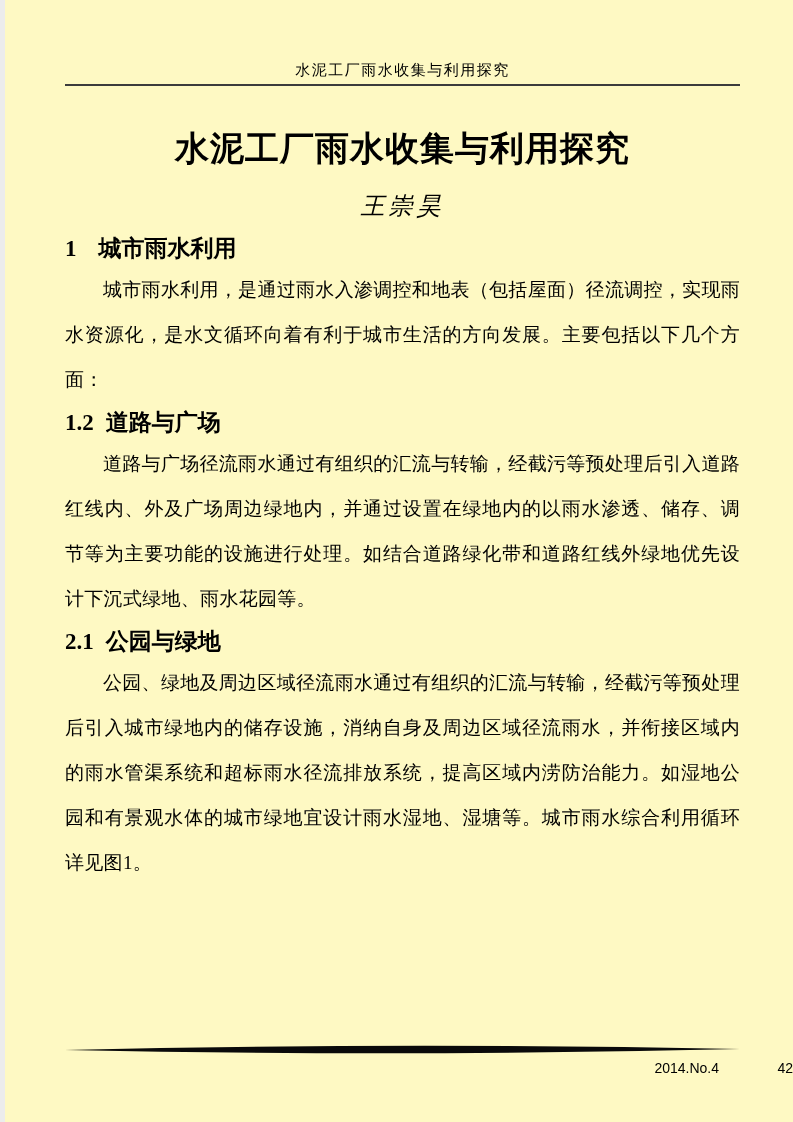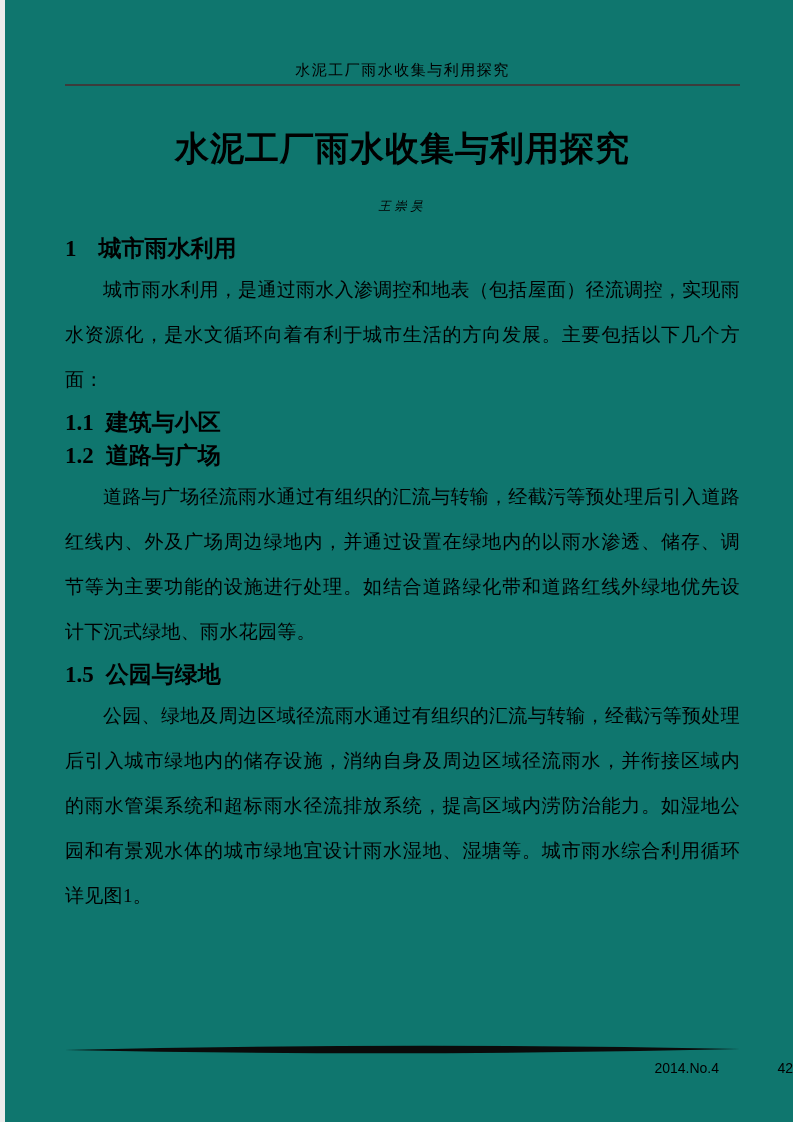--- a/index.html
+++ b/index.html
@@ -4,21 +4,21 @@
 <style>
   html, body {
     margin: 0;
     padding: 0;
     background: #ffffff;
   }
   .page {
     position: relative;
     width: 793px;
     height: 1122px;
-    background: #0f766e;
+    background: #fef9c3;
     overflow: hidden;
     font-family: "Liberation Serif", serif;
     color: #000000;
   }
   .page-edge {
     position: absolute;
     left: 0; top: 0; bottom: 0;
     width: 5px;
     background: #ececec;
   }
@@ -39,21 +39,21 @@
     font-family: "Liberation Sans", sans-serif;
     font-weight: 700;
     font-size: 34px;
     line-height: 40px;
     letter-spacing: 1px;
   }
   .author {
     margin-top: 26px;
     text-align: center;
     font-style: italic;
-    font-size: 12px;
+    font-size: 24px;
     line-height: 24px;
     letter-spacing: 4px;
   }
   .affiliation {
     margin-top: 3px;
     text-align: center;
     font-style: italic;
     font-size: 20px;
     line-height: 26px;
     letter-spacing: 1px;
@@ -120,26 +120,25 @@
     <div class="running-head">水泥工厂雨水收集与利用探究</div>
 
     <div class="article-title">水泥工厂雨水收集与利用探究</div>
 
     <div class="author">王崇昊</div>
 
 
     <h2 class="sec-heading top"><span class="no">1</span><span>城市雨水利用</span></h2>
     <p class="para">城市雨水利用，是通过雨水入渗调控和地表（包括屋面）径流调控，实现雨水资源化，是水文循环向着有利于城市生活的方向发展。主要包括以下几个方面：</p>
 
-    <h3 class="sec-heading sub"><span class="no">1.1</span><span>建筑与小区</span></h3>
 
     <h3 class="sec-heading sub"><span class="no">1.2</span><span>道路与广场</span></h3>
     <p class="para">道路与广场径流雨水通过有组织的汇流与转输，经截污等预处理后引入道路红线内、外及广场周边绿地内，并通过设置在绿地内的以雨水渗透、储存、调节等为主要功能的设施进行处理。如结合道路绿化带和道路红线外绿地优先设计下沉式绿地、雨水花园等。</p>
 
-    <h3 class="sec-heading sub"><span class="no">1.5</span><span>公园与绿地</span></h3>
+    <h3 class="sec-heading sub"><span class="no">2.1</span><span>公园与绿地</span></h3>
     <p class="para">公园、绿地及周边区域径流雨水通过有组织的汇流与转输，经截污等预处理后引入城市绿地内的储存设施，消纳自身及周边区域径流雨水，并衔接区域内的雨水管渠系统和超标雨水径流排放系统，提高区域内涝防治能力。如湿地公园和有景观水体的城市绿地宜设计雨水湿地、湿塘等。城市雨水综合利用循环详见图1。</p>
 
   </div>
 
   <svg class="footer-rule" viewBox="0 0 675 12" preserveAspectRatio="none">
     <path d="M 0 6 Q 337 -2 675 5 Q 337 13 0 6 Z" fill="#0a0a0a"></path>
   </svg>
 
   <div class="footer-row">
     <span class="page-number">42</span>

